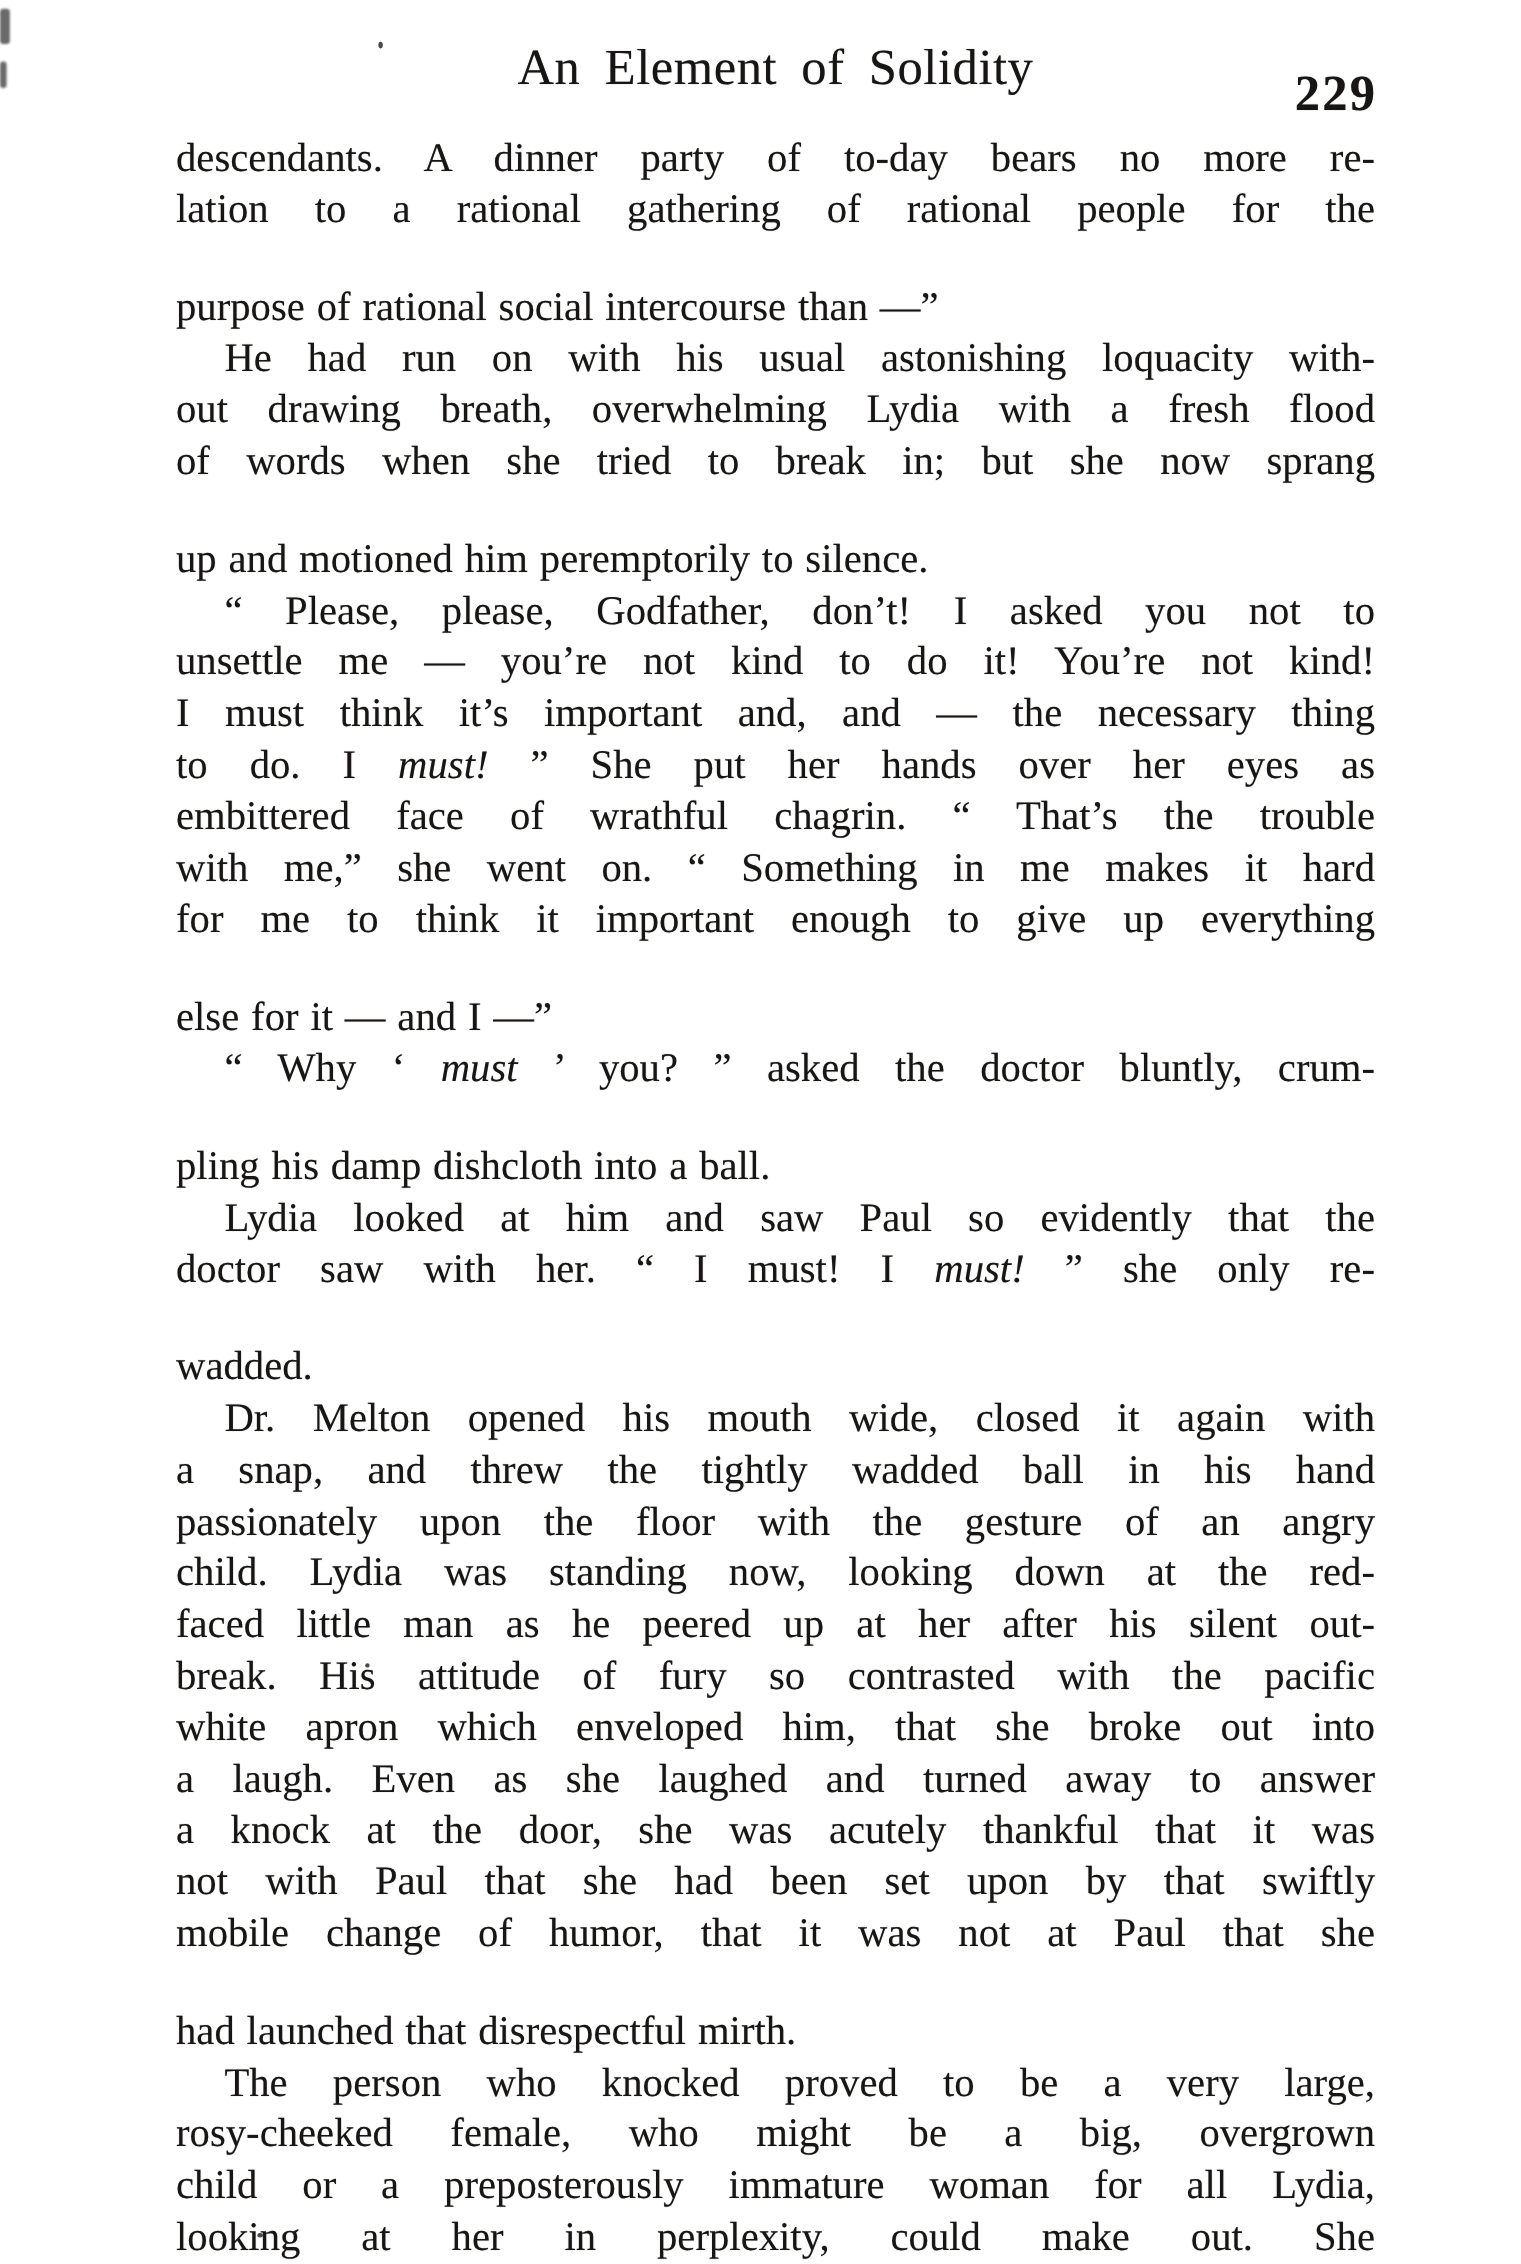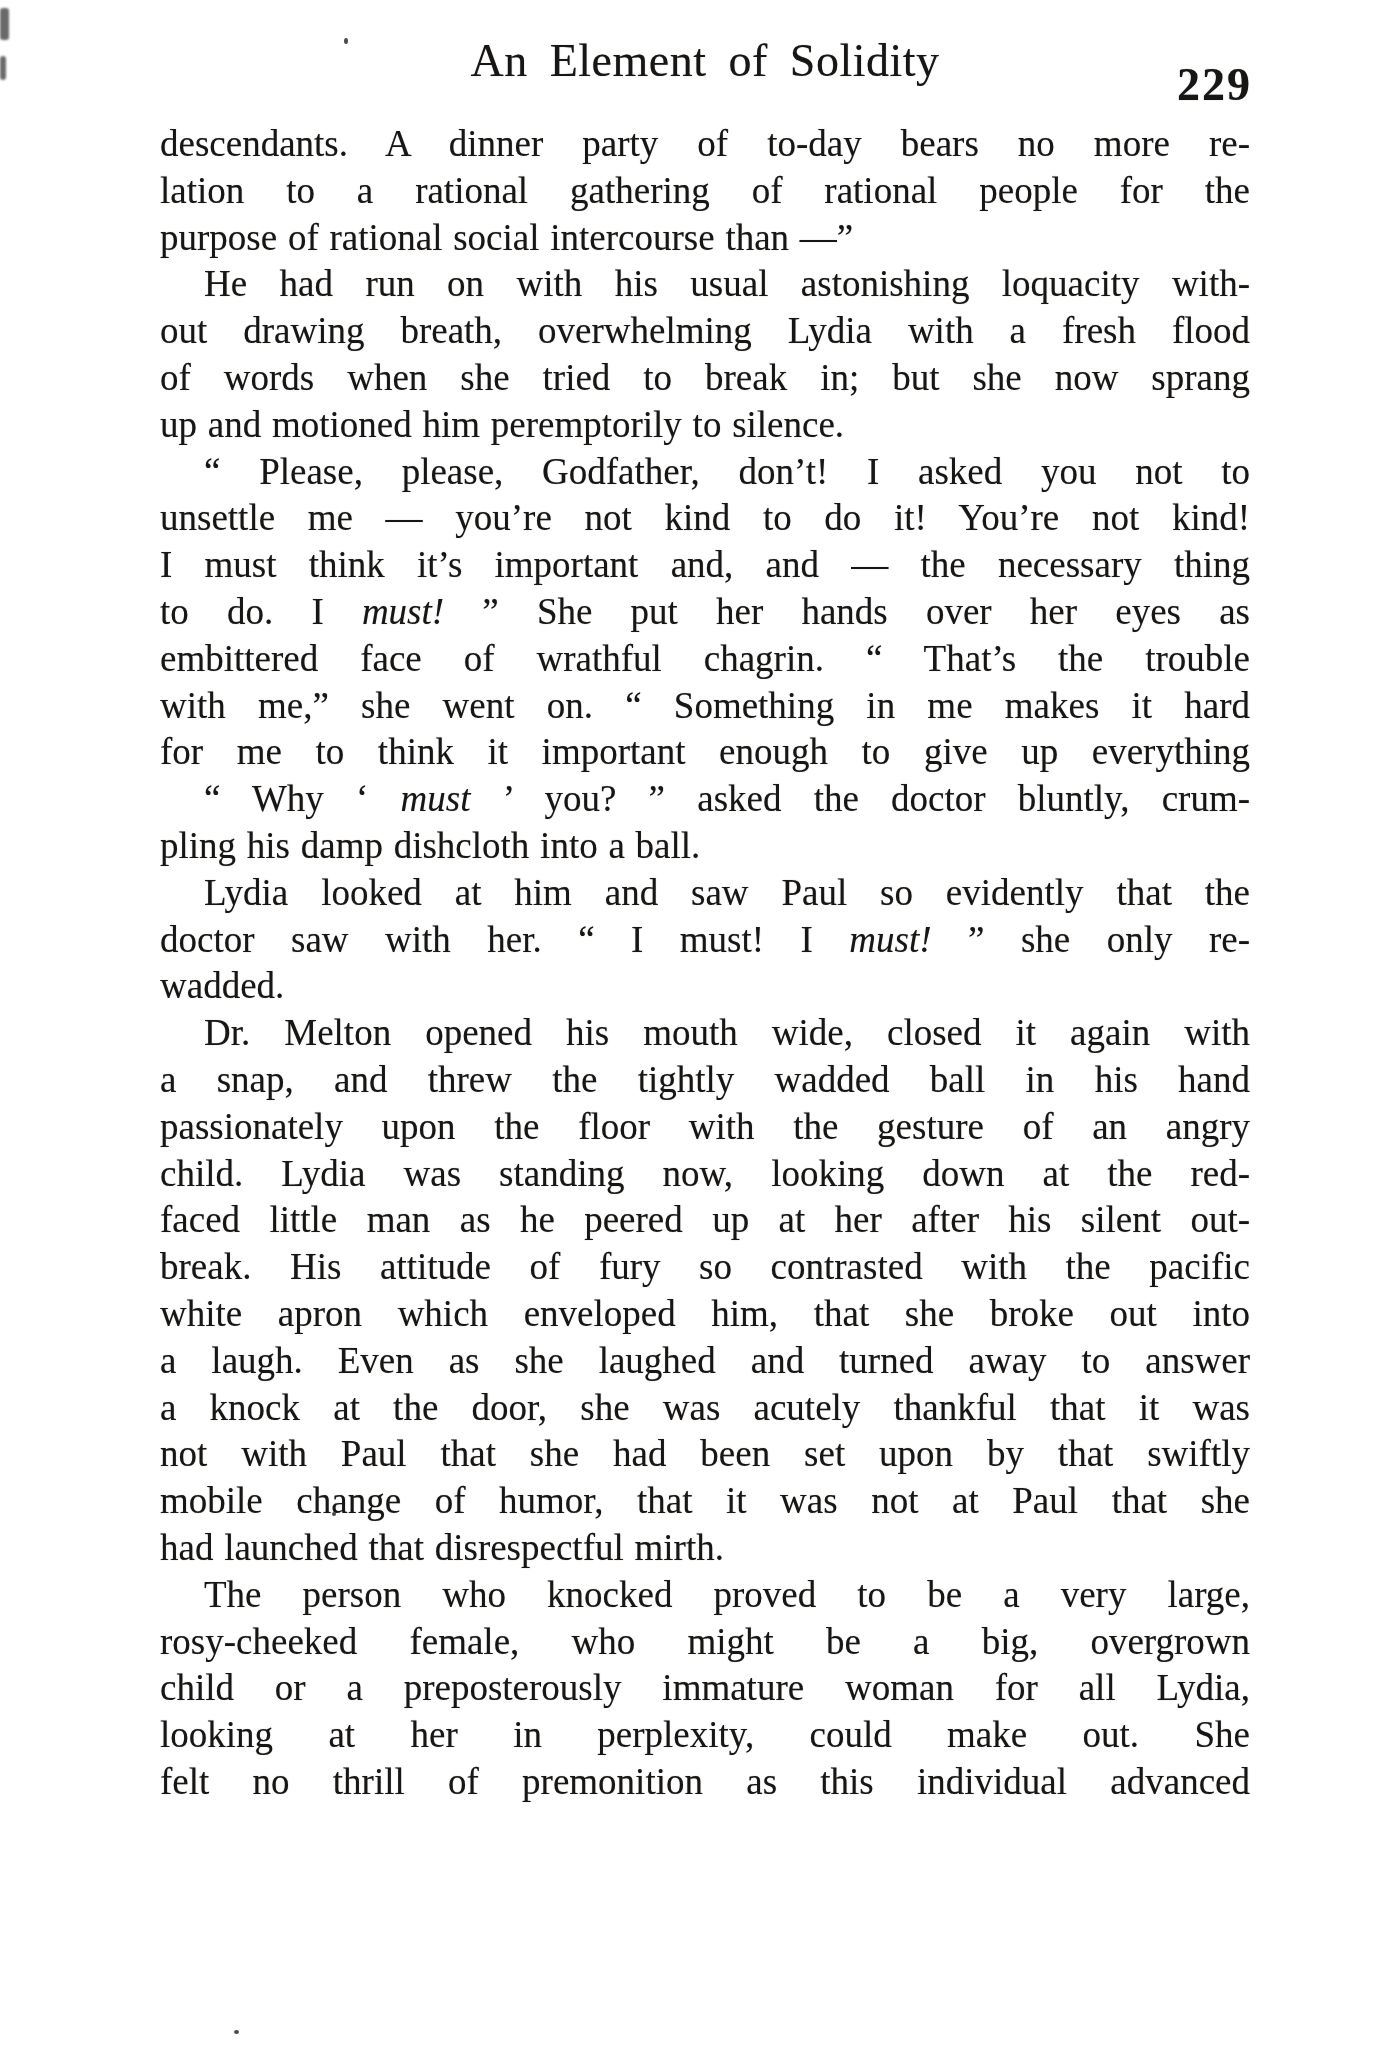--- a/index.html
+++ b/index.html
@@ -43,20 +43,21 @@
     height: 46.8px;
     text-align: justify;
     text-align-last: justify;
     text-justify: inter-word;
     word-spacing: 1.5px;
     white-space: normal;
     text-shadow: 0 0 1px rgba(20,20,20,0.4);
   }
   .line.para-end {
     text-align-last: left;
+    margin-top: 42px;
   }
   .line.indent {
     text-indent: 44px;
   }
   .line i { font-style: italic; }
   .speck {
     position: absolute;
     background: #4a4a4a;
     border-radius: 50%;
   }
@@ -84,20 +85,21 @@
       <div class="line"><span>out drawing breath, overwhelming Lydia with a fresh flood</span></div>
       <div class="line"><span>of words when she tried to break in; but she now sprang</span></div>
       <div class="line para-end"><span>up and motioned him peremptorily to silence.</span></div>
       <div class="line indent"><span>“ Please, please, Godfather, don’t!  I asked you not to</span></div>
       <div class="line"><span>unsettle me — you’re not kind to do it!  You’re not kind!</span></div>
       <div class="line"><span>I must think it’s important and, and — the necessary thing</span></div>
       <div class="line"><span>to do.  I </span><i>must!</i><span> ”  She put her hands over her eyes as</span></div>
       <div class="line"><span>embittered face of wrathful chagrin.  “ That’s the trouble</span></div>
       <div class="line"><span>with me,” she went on.  “ Something in me makes it hard</span></div>
       <div class="line"><span>for me to think it important enough to give up everything</span></div>
+      <div class="line para-end"><span>else for it — and I —”</span></div>
       <div class="line indent"><span>“ Why ‘ </span><i>must</i><span> ’ you? ” asked the doctor bluntly, crum-</span></div>
       <div class="line para-end"><span>pling his damp dishcloth into a ball.</span></div>
       <div class="line indent"><span>Lydia looked at him and saw Paul so evidently that the</span></div>
       <div class="line"><span>doctor saw with her.  “ I must!  I </span><i>must!</i><span> ” she only re-</span></div>
       <div class="line para-end"><span>wadded.</span></div>
       <div class="line indent"><span>Dr. Melton opened his mouth wide, closed it again with</span></div>
       <div class="line"><span>a snap, and threw the tightly wadded ball in his hand</span></div>
       <div class="line"><span>passionately upon the floor with the gesture of an angry</span></div>
       <div class="line"><span>child.  Lydia was standing now, looking down at the red-</span></div>
       <div class="line"><span>faced little man as he peered up at her after his silent out-</span></div>

